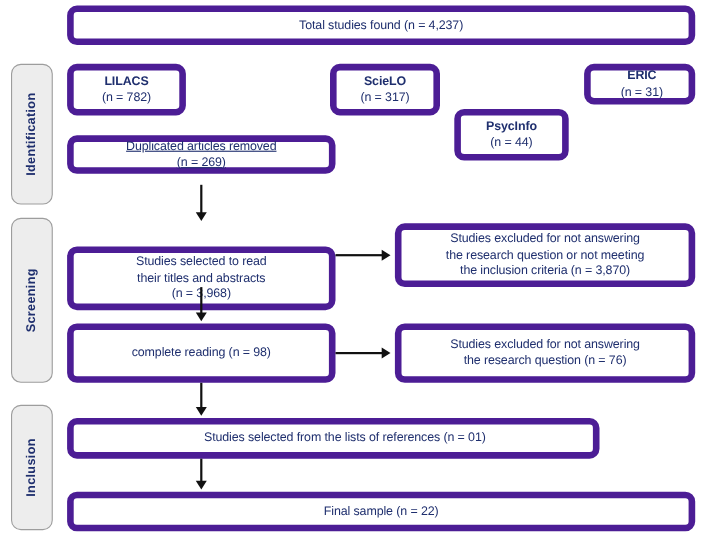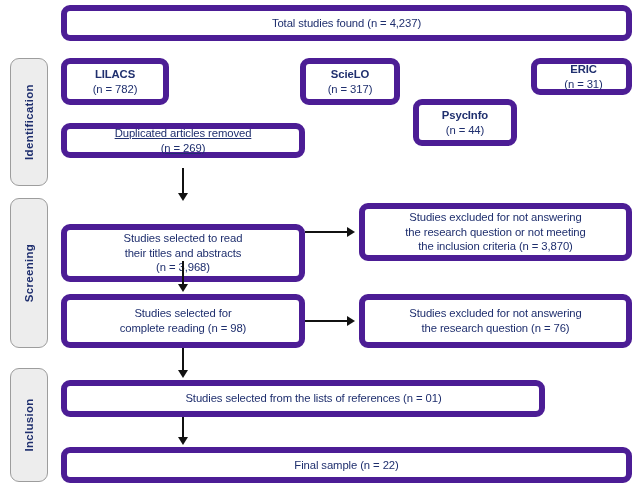--- a/index.html
+++ b/index.html
@@ -168,21 +168,20 @@
       <span class="ln">the research question or not meeting</span>
       <span class="ln">the inclusion criteria (n = 3,870)</span>
     </span>
   </div>
 
   <div class="vline" style="left:182px; top:261px; height:25px;"></div>
   <div class="arrow-down" style="left:178px; top:284px;"></div>
 
   <div class="box" style="left:61px; top:294px; width:244px; height:54px;">
     <span class="lines">
-      <span class="ln">Studies selected for</span>
       <span class="ln">complete reading (n = 98)</span>
     </span>
   </div>
 
   <div class="hline" style="left:305px; top:320px; width:44px;"></div>
   <div class="arrow-right" style="left:347px; top:316px;"></div>
 
   <div class="box" style="left:359px; top:294px; width:273px; height:54px;">
     <span class="lines">
       <span class="ln">Studies excluded for not answering</span>

